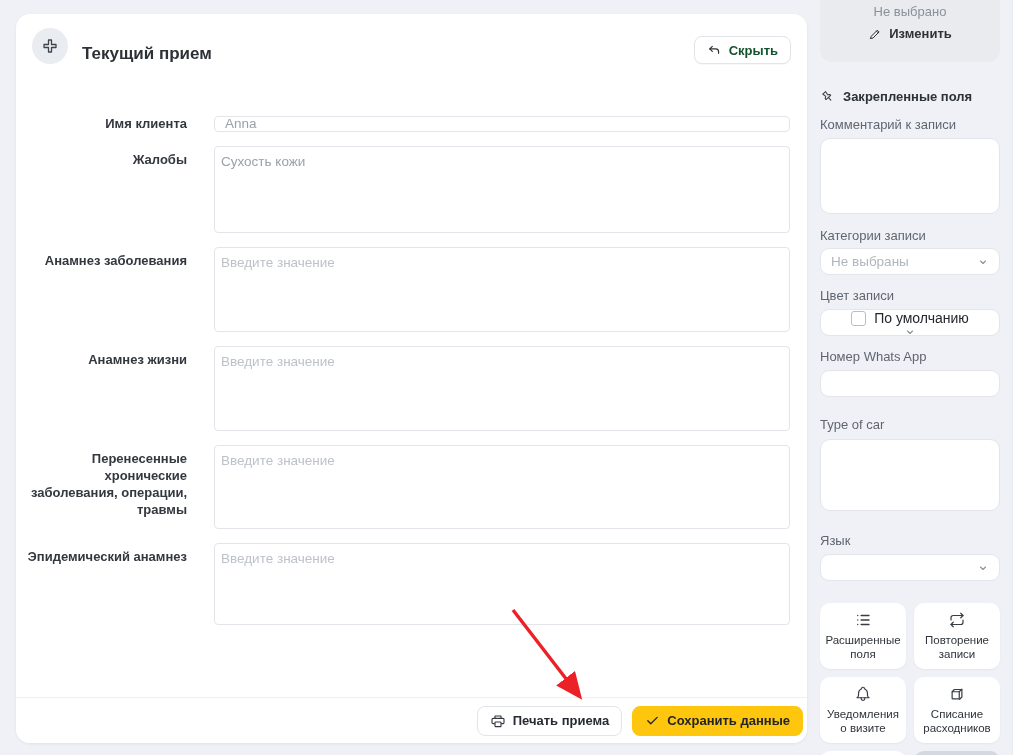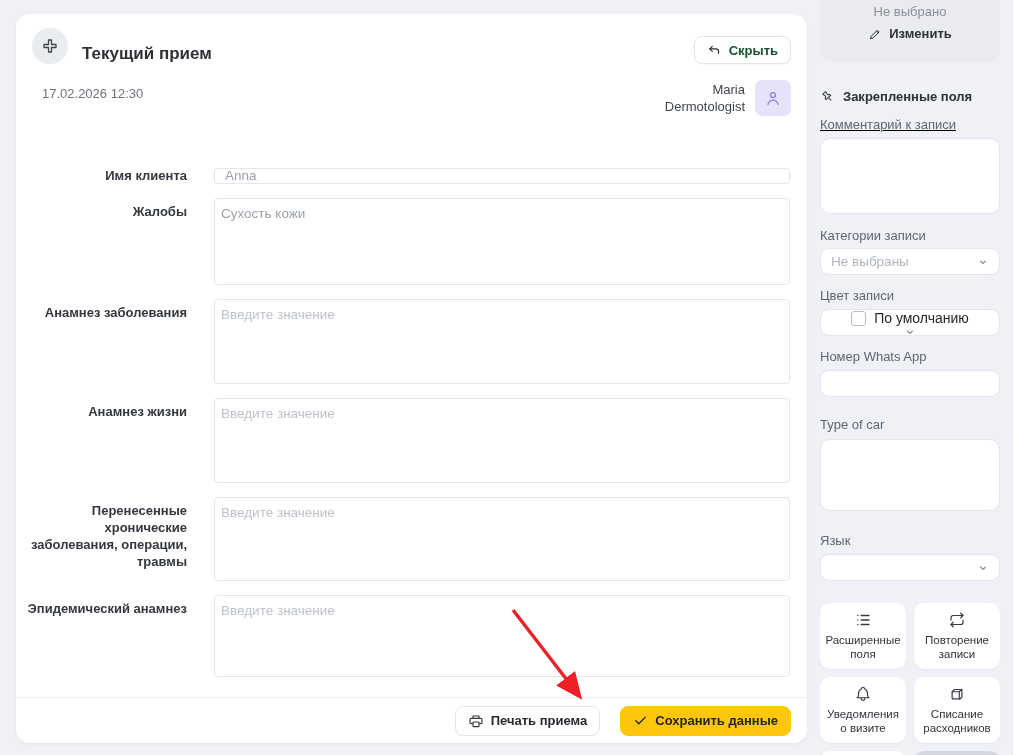--- a/index.html
+++ b/index.html
@@ -34,21 +34,21 @@
   .tinput { width:100%; height:16px; border:1px solid #e3e5ea; border-radius:4px; padding:0 10px;
     font-family:"Liberation Sans",sans-serif; font-size:13.5px; color:#9aa1a9; background:#fff; outline:none; }
   .tarea { width:100%; display:block; border:1px solid #e3e5ea; border-radius:4px; padding:7px 6px;
     font-family:"Liberation Sans",sans-serif; font-size:13.5px; color:#9aa1a9; background:#fff;
     resize:none; outline:none; }
   .tarea::placeholder, .tinput::placeholder { color:#bdc2c9; }
   .h87{height:87px;} .h85{height:85px;} .h84{height:84px;} .h82{height:82px;}
 
   .card-footer { position:absolute; left:0; right:0; bottom:0; height:46px; border-top:1px solid #edeff3;
     border-radius:0 0 14px 14px; display:flex; align-items:center; justify-content:flex-end;
-    gap:20px; padding:0 16px; background:#fff; }
+    gap:10px; padding:0 4px; background:#fff; }
   .btn { display:inline-flex; align-items:center; gap:7px; height:30px; padding:0 12px;
     border-radius:8px; font-size:13px; font-weight:700; cursor:pointer; font-family:inherit; }
   .btn-print { background:#fff; border:1px solid #e2e4ea; color:#272b31; }
   .btn-save { background:#fec60c; border:1px solid #fec60c; color:#212529; }
 
   .red-arrow { position:absolute; left:505px; top:600px; width:92px; height:108px; pointer-events:none; }
 
   
   .sidebar { position:absolute; left:807px; top:0; width:205px; height:755px; }
   .sel-box { position:relative; margin:-10px 0 0 13px; width:180px; height:72px; background:#e9ebef;
@@ -101,35 +101,20 @@
         <span>
           <svg width="15" height="15" viewBox="0 0 24 24" fill="none" stroke="#2d3136" stroke-width="1.9" stroke-linecap="round" stroke-linejoin="round">
             <path d="M8.5 13.5 4.5 9.5l4-4"></path>
               <path d="M4.5 9.5H14a4.5 4.5 0 0 1 4.5 4.5v2.5"></path>
           </svg>
         </span>
         <span>Скрыть</span>
       </button>
     </div>
 
-    <div class="card-meta">
-      <div class="meta-date">17.02.2026 12:30</div>
-      <div class="specialist">
-        <div class="spec-name">
-          <div>Maria</div>
-          <div>Dermotologist</div>
-        </div>
-        <div class="avatar">
-          <svg width="20" height="20" viewBox="0 0 24 24" fill="none" stroke="#8d86dd" stroke-width="1.7" stroke-linecap="round">
-            <circle cx="12" cy="8.5" r="3"></circle>
-              <path d="M6 19.5c1-3.3 3.2-5 6-5s5 1.7 6 5"></path>
-          </svg>
-        </div>
-      </div>
-    </div>
 
     <div class="form">
       <div class="frow single">
         <div class="flabel">Имя клиента</div>
         <div class="fctl"><input class="tinput" value="Anna" style=""></div>
       </div>
       <div class="frow">
         <div class="flabel">Жалобы</div>
         <div class="fctl">
             <textarea class="tarea h87" style="">Сухость кожи</textarea>
@@ -211,21 +196,21 @@
     <div class="pinned-hdr">
       <span style="transform:rotate(-42deg)">
         <svg width="15" height="15" viewBox="0 0 24 24" fill="none" stroke="#3a3f46" stroke-width="1.7" stroke-linecap="round" stroke-linejoin="round">
           <path d="M9 4h6l-1 6 3 2v2H7v-2l3-2z"></path>
             <path d="M12 14v6"></path>
         </svg>
       </span>
       <span>Закрепленные поля</span>
     </div>
 
-    <div class="sb" style="margin-top:13px;text-decoration:underline;">
+    <div class="sb" style="margin-top:13px;">
       <div class="sb-label">Комментарий к записи</div>
       <textarea class="sb-area" style="height: 76px; margin-top: 6px;"></textarea>
     </div>
 
     <div class="sb" style="margin-top:14px;">
       <div class="sb-label">Категории записи</div>
       <div class="sb-select" style="margin-top:5px;">
         <span class="sel-muted">Не выбраны</span>
         <span>
           <svg width="12" height="12" viewBox="0 0 24 24" fill="none" stroke="#8b9199" stroke-width="2.2" stroke-linecap="round" stroke-linejoin="round">

